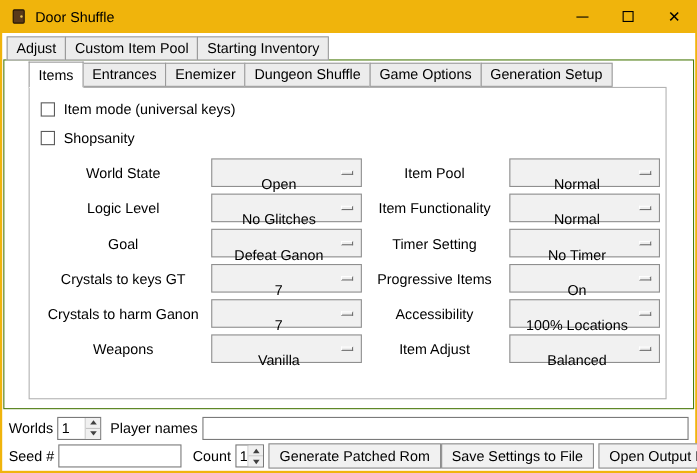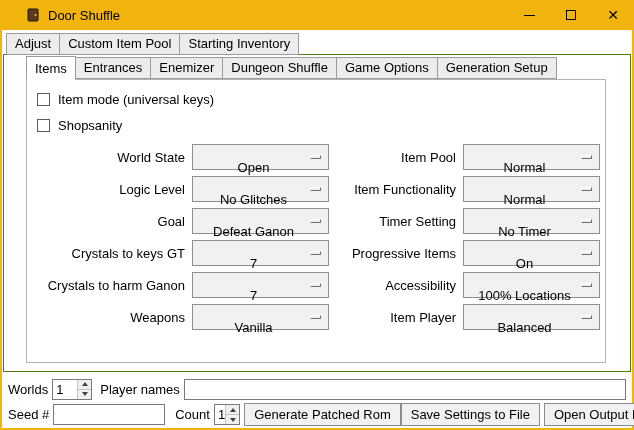--- a/index.html
+++ b/index.html
@@ -1,19 +1,19 @@
 <!DOCTYPE html>
 <html><head>
 <meta charset="utf-8">
 <style>
   * { box-sizing: border-box; margin: 0; padding: 0; }
   html,body { width:634px; height:430px; overflow:hidden; }
   body { font-family:"Liberation Sans", sans-serif; font-size:13px; color:#000; }
 
-  .window { position:relative; width:634px; height:430px; background:#f0b40c;padding-left:16px; }
+  .window { position:relative; width:634px; height:430px; background:#f0b40c; }
 
   
   .titlebar { height:30px; display:flex; align-items:center; background:#f0b40c; }
   .app-icon { margin-left:9px; width:16px; height:16px; display:flex; align-items:center; }
   .title-text { margin-left:7px; font-size:13px; }
   .win-buttons { margin-left:auto; display:flex; height:30px; }
   .win-btn { width:42px; height:30px; display:flex; align-items:center; justify-content:center; cursor:default; }
   .glyph-min { width:11px; height:1px; background:#000; display:inline-block; }
   .glyph-max { width:10px; height:10px; border:1px solid #000; display:inline-block; }
   .glyph-close { font-size:14px; line-height:14px; }
@@ -33,21 +33,21 @@
   .sub-pane { position:absolute; left:22px; right:24px; top:24px; bottom:8px; border:1px solid #b3b3b3; background:#fff; padding:6px 10px; }
 
   
   .check-row { display:flex; align-items:center; height:26px; }
   .checkbox { width:13px; height:13px; border:1px solid #5a5a5a; background:#fff; margin-right:8px; flex:none; }
   .check-label { font-size:13px; }
 
   
   .form-grid { margin-top:6px; margin-left:2px; display:grid;
                grid-template-columns:148px 137px 124px 137px; gap:6px 5px; align-items:center; }
-  .flabel { text-align:right; padding-right:2px; font-size:13px; }
+  .flabel { text-align:center; padding-right:2px; font-size:13px; }
   .dropdown { position:relative; height:26px; background:#f1f1f1; border:1px solid #8f8f8f;
               display:flex; align-items:center; justify-content:center; cursor:default; }
   .dd-text { font-size:13px; padding-right:14px;margin-top:21px; }
   .dd-indicator { position:absolute; right:7px; top:50%; transform:translateY(-50%);
                   width:11px; height:4px; background:#eee;
                   border-top:1px solid #fff; border-left:1px solid #fff;
                   border-right:1px solid #6f6f6f; border-bottom:1px solid #6f6f6f; }
 
   
   .row-worlds { position:absolute; left:6px; right:6px; top:348px; height:22px; display:flex; align-items:center; }
@@ -184,21 +184,21 @@
           <div class="dropdown">
             <span class="dd-text">100% Locations</span>
             <span class="dd-indicator"></span>
           </div>
 
           <span class="flabel">Weapons</span>
           <div class="dropdown">
             <span class="dd-text">Vanilla</span>
             <span class="dd-indicator"></span>
           </div>
-          <span class="flabel">Item Player</span>
+          <span class="flabel">Item Adjust</span>
           <div class="dropdown">
             <span class="dd-text">Balanced</span>
             <span class="dd-indicator"></span>
           </div>
 
         </div>
       </div>
     </div>
 
     <div class="row-worlds">

